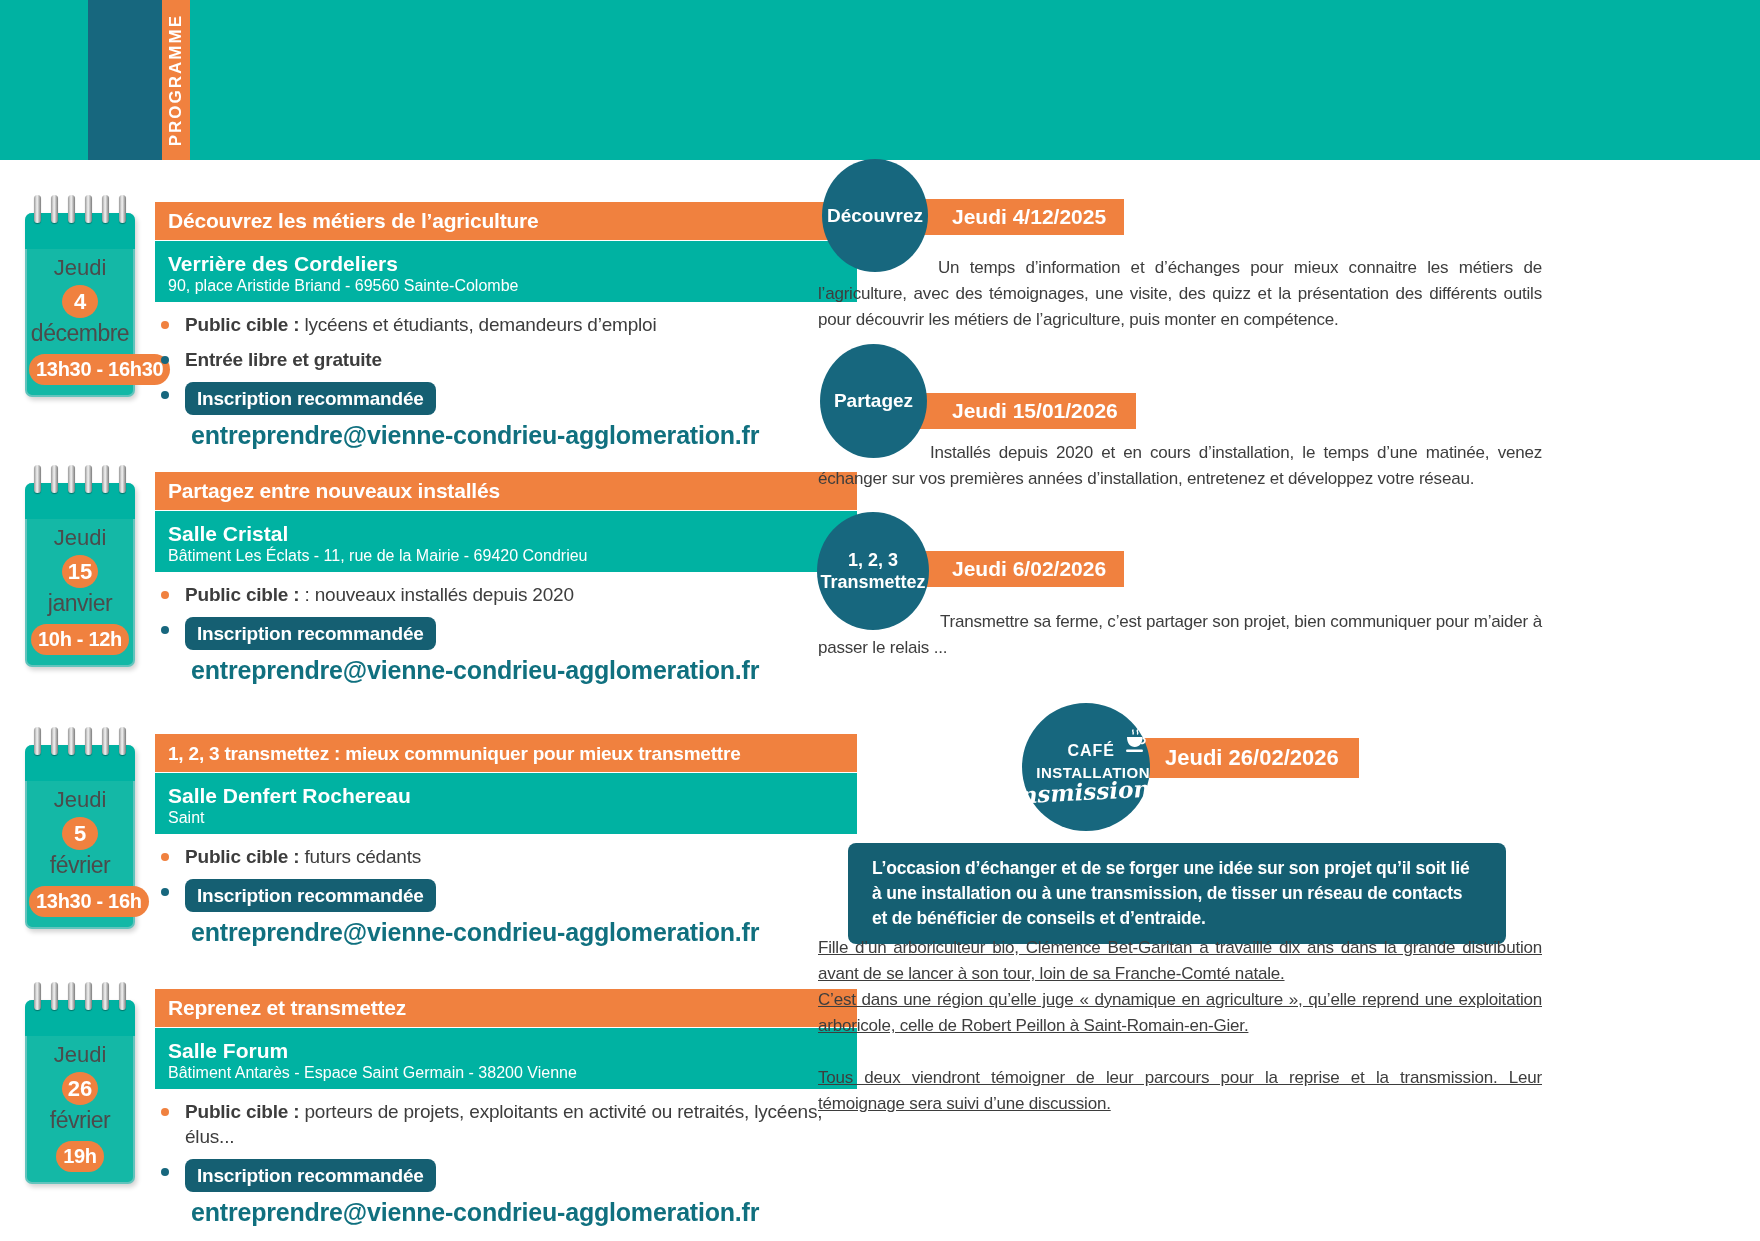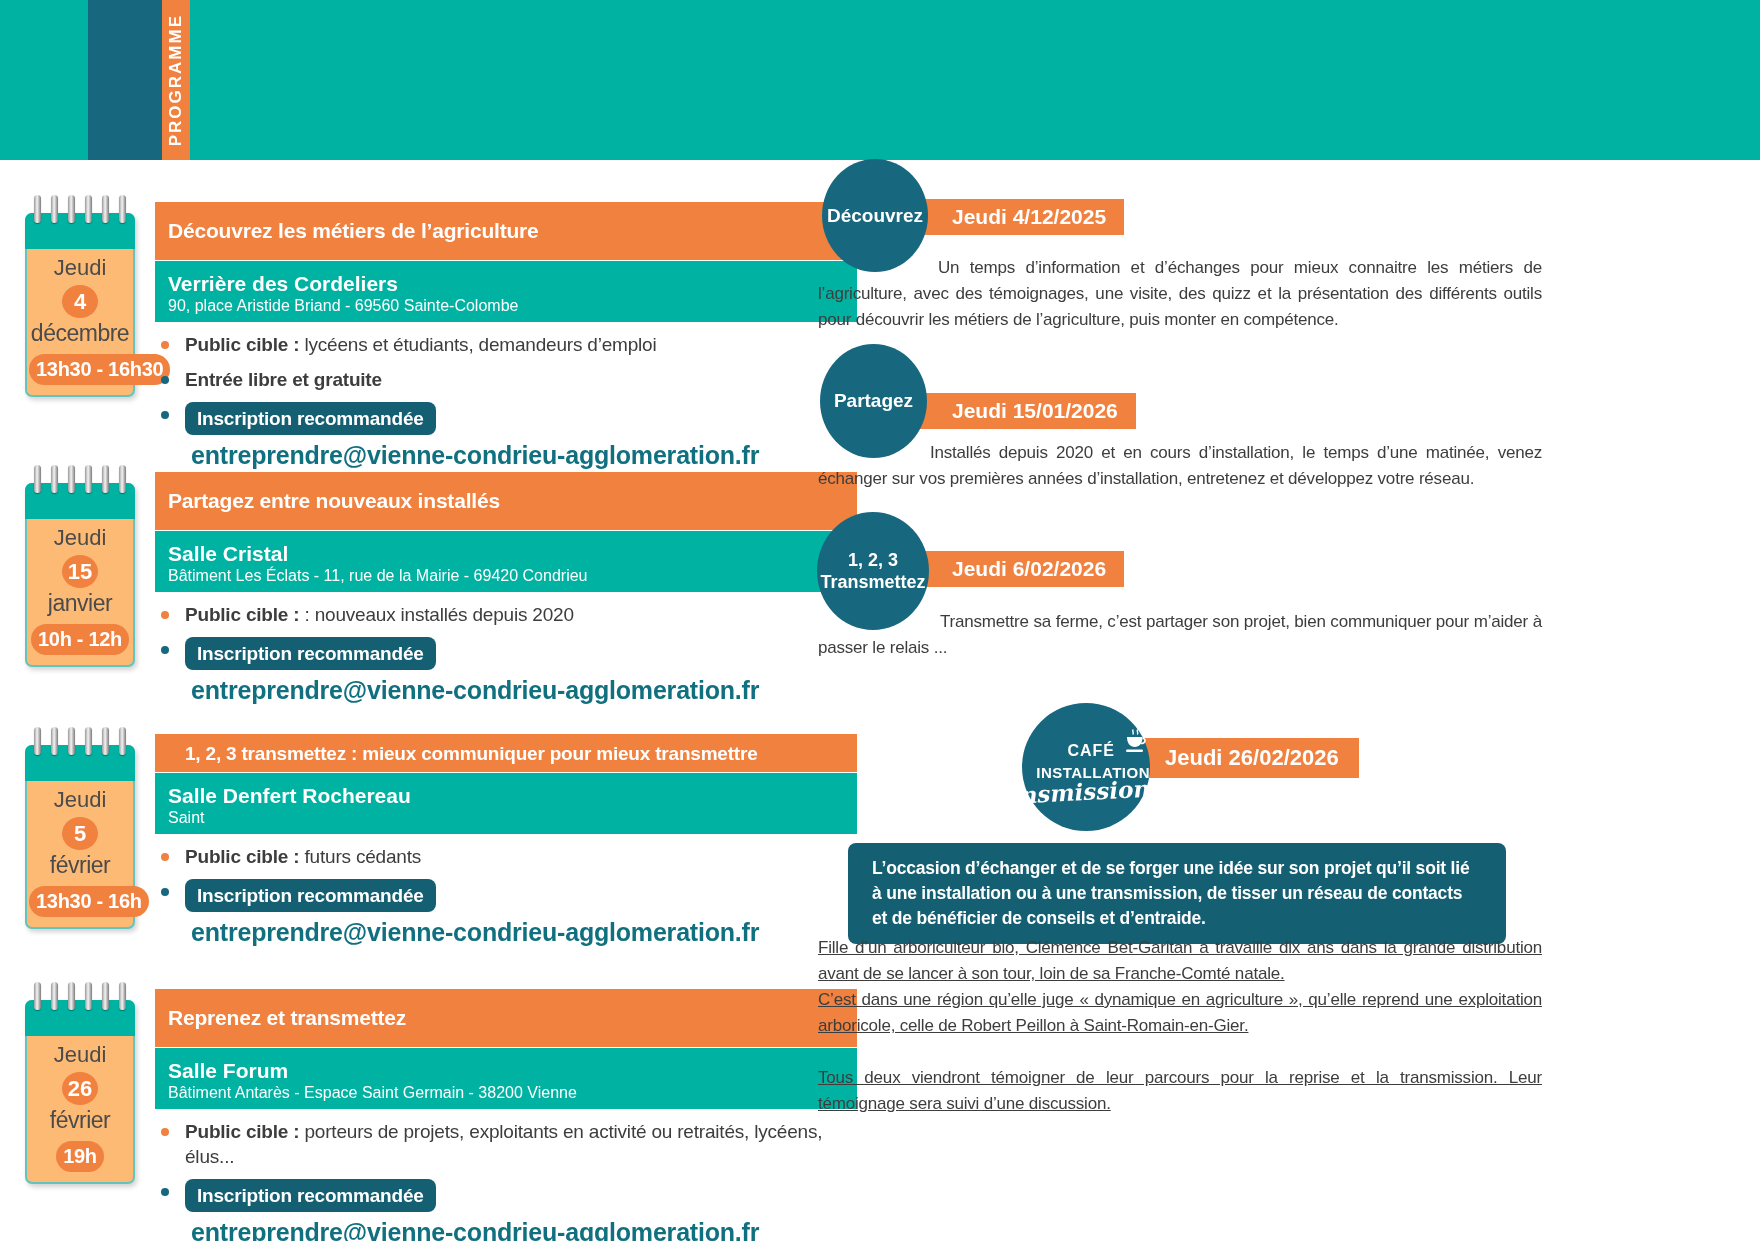--- a/index.html
+++ b/index.html
@@ -15,34 +15,34 @@
   .banner-orangestrip span{writing-mode:vertical-rl;transform:rotate(180deg);color:#fff;
     font-weight:bold;font-size:17px;letter-spacing:2px;}
   
   .card{position:absolute;left:25px;width:832px;}
   .c1{top:195px}.c2{top:465px}.c3{top:727px}.c4{top:982px}
   .cal{position:absolute;left:0;top:0;width:110px;}
   .spirals{position:absolute;top:0;left:9px;right:9px;display:flex;justify-content:space-between;z-index:3;}
   .ring{width:7px;height:28px;border-radius:4px;
     background:linear-gradient(90deg,#9a9a9a,#f3f3f3 45%,#7c7c7c);
     box-shadow:0 1px 1px rgba(0,0,0,.35);}
-  .cal-card{margin-top:18px;background:#fdba74;border:2px solid #62c4bd;border-radius:7px;
+  .cal-card{margin-top:18px;background:#14b8a6;border:2px solid #62c4bd;border-radius:7px;
     text-align:center;padding:40px 2px 10px;position:relative;box-shadow:2px 3px 5px rgba(0,0,0,.18);}
   .cal-head{position:absolute;top:-2px;left:-2px;right:-2px;height:36px;background:#00b2a2;
     border-radius:7px 7px 0 0;}
   .cal-day{font-size:22px;color:#4b4b4b;}
   .cal-num{width:36px;height:33px;line-height:33px;border-radius:50%;background:#f0813f;color:#fff;
     font-weight:bold;font-size:22px;margin:4px auto 2px;}
   .cal-month{font-size:23px;color:#4b4b4b;letter-spacing:-0.5px;text-align:center;}
   .cal-time{display:inline-block;margin-top:7px;background:#f0813f;color:#fff;font-weight:bold;
     font-size:20px;padding:4px 7px;border-radius:16px;white-space:nowrap;letter-spacing:-0.3px;}
   .content{position:absolute;left:130px;top:7px;width:702px;}
-  .title-bar{background:#f0813f;color:#fff;font-weight:bold;font-size:21px;padding:17px 13px;
+  .title-bar{background:#f0813f;color:#fff;font-weight:bold;font-size:21px;padding:7px 13px;
     letter-spacing:-0.2px;}
-  .title-bar.small{font-size:19px;padding:9px 30px 7px;}
+  .title-bar.small{font-size:19px;padding:9px 13px 7px;}
   .venue-bar{background:#00b2a2;color:#fff;padding:11px 13px 7px;margin-top:1px;}
   .venue-name{font-size:21px;font-weight:bold;line-height:24px;}
   .venue-addr{font-size:16px;line-height:19px;}
   .bullets{margin:10px 0 0 6px;padding:0;list-style:none;}
   .bullets li{display:flex;align-items:flex-start;margin-top:10px;font-size:19px;
     color:#3d3d3d;letter-spacing:-0.2px;line-height:25px;}
   .dot{flex:0 0 8px;width:8px;height:8px;border-radius:50%;margin:9px 16px 0 0;}
   .dot.orange{background:#f0813f}
   .dot.dark{background:#17677e}
   .lbl{font-weight:bold;}

